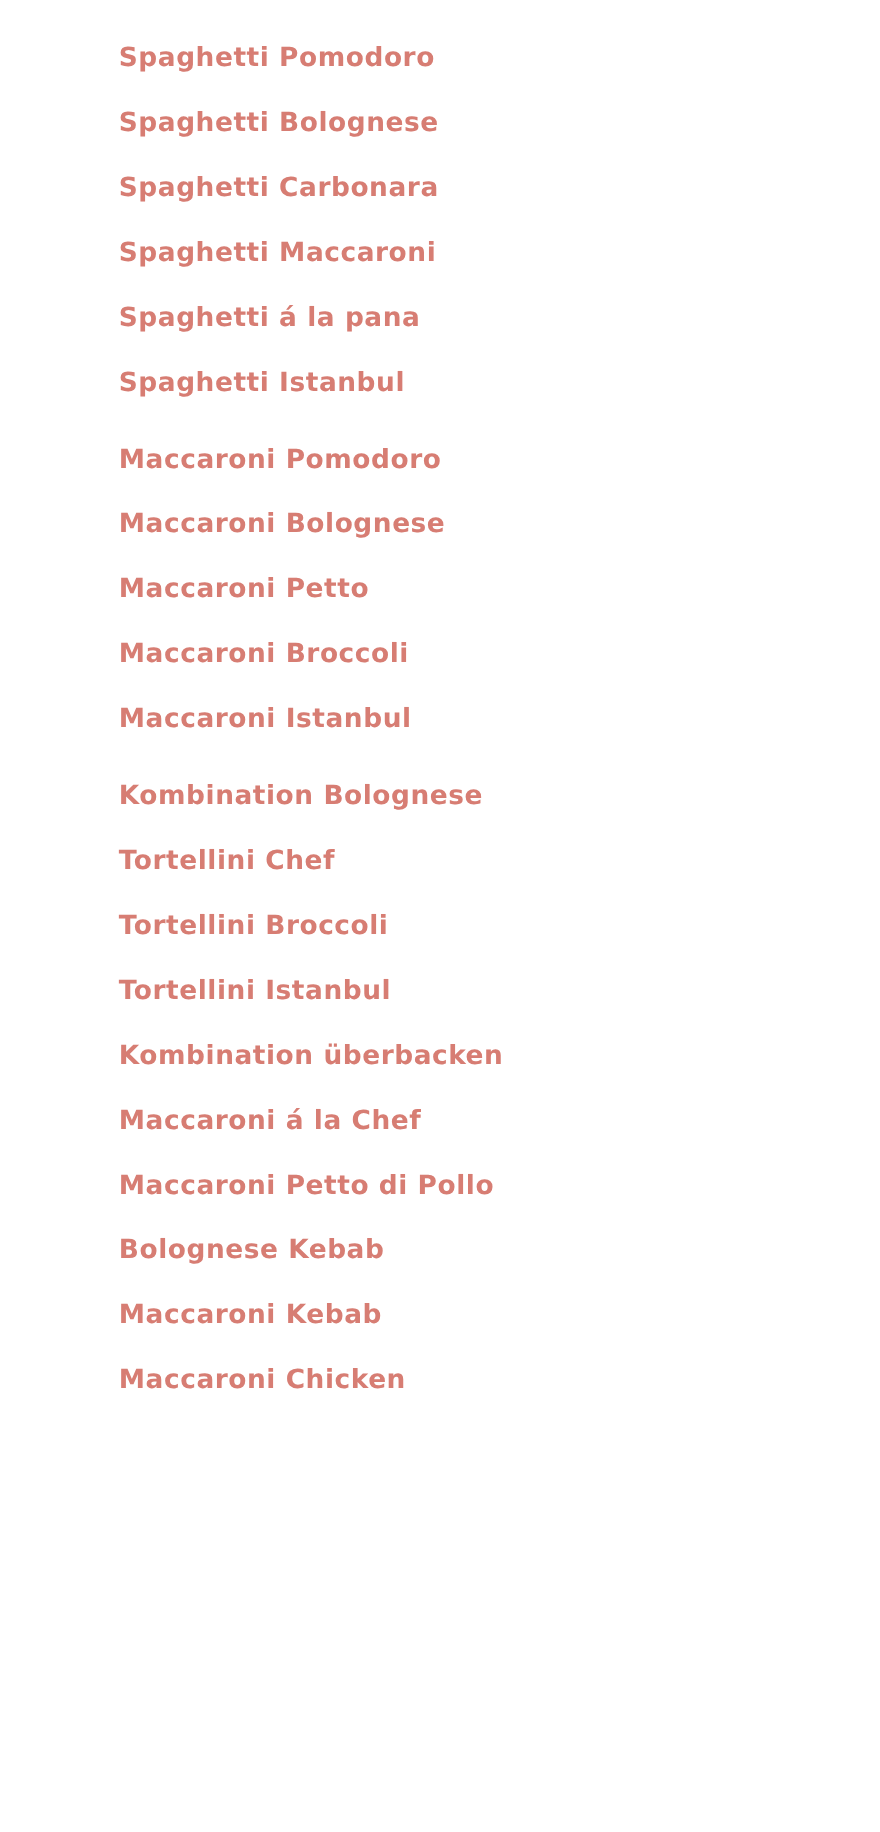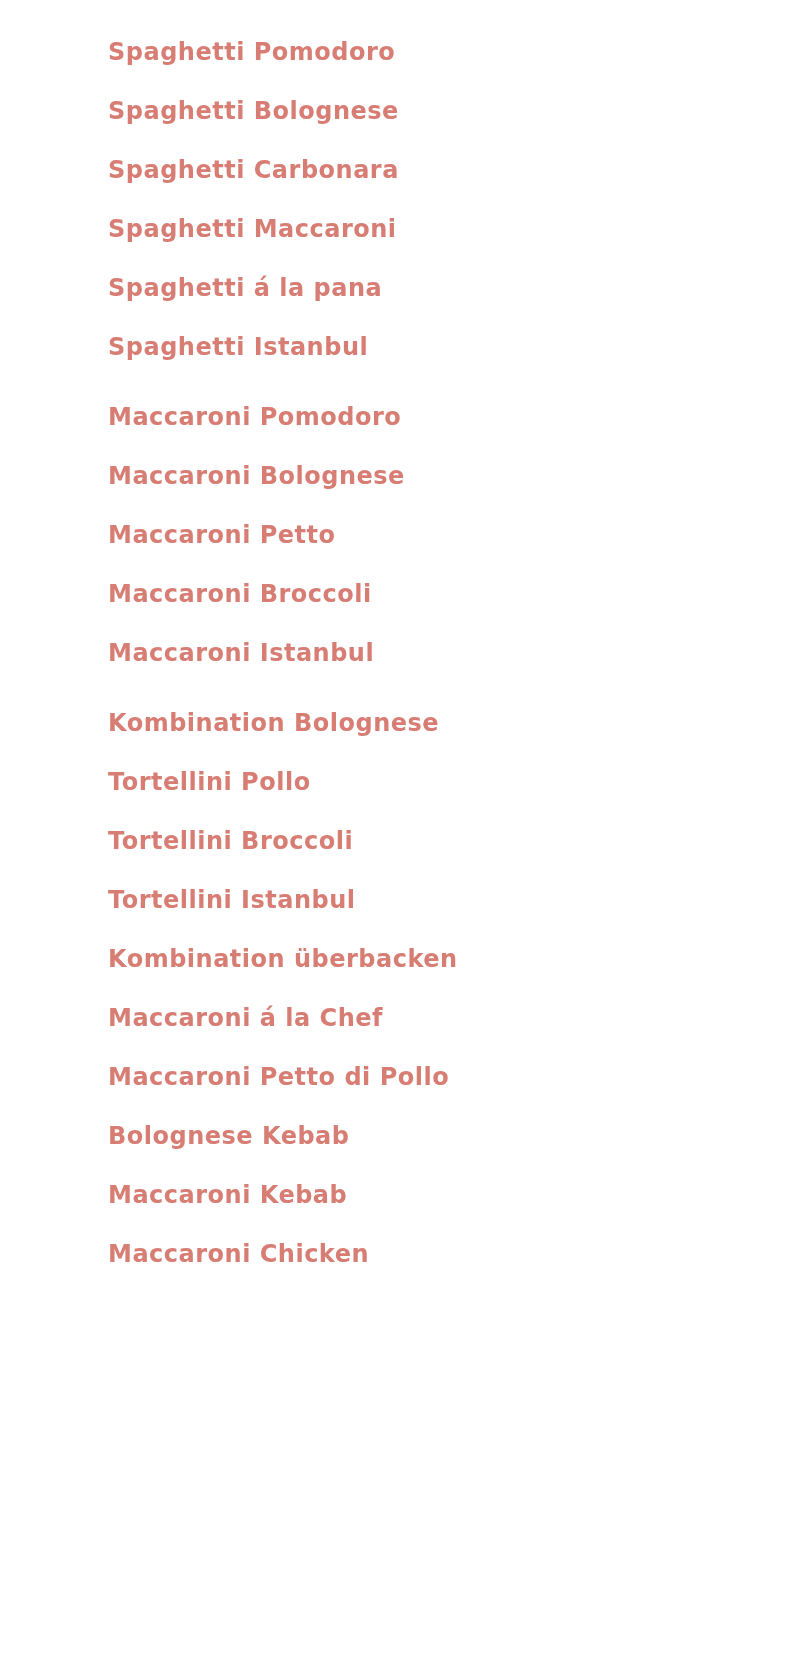--- a/index.html
+++ b/index.html
@@ -50,21 +50,21 @@
     </div>
     <div class="menu-group gap-lg">
       <div class="menu-item">Maccaroni Pomodoro</div>
       <div class="menu-item">Maccaroni Bolognese</div>
       <div class="menu-item">Maccaroni Petto</div>
       <div class="menu-item">Maccaroni Broccoli</div>
       <div class="menu-item">Maccaroni Istanbul</div>
     </div>
     <div class="menu-group gap-sm">
       <div class="menu-item">Kombination Bolognese</div>
-      <div class="menu-item">Tortellini Pollo</div>
+      <div class="menu-item">Tortellini Chef</div>
       <div class="menu-item">Tortellini Broccoli</div>
       <div class="menu-item">Tortellini Istanbul</div>
     </div>
     <div class="menu-group gap-sm">
       <div class="menu-item">Kombination überbacken</div>
     </div>
     <div class="menu-group gap-sm">
       <div class="menu-item">Maccaroni á la Chef</div>
     </div>
     <div class="menu-group gap-sm">

